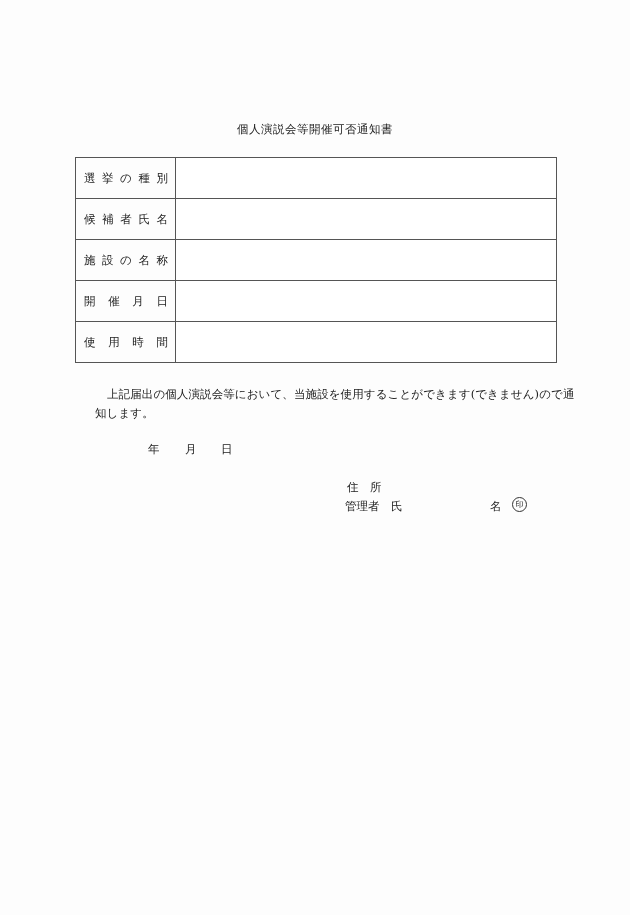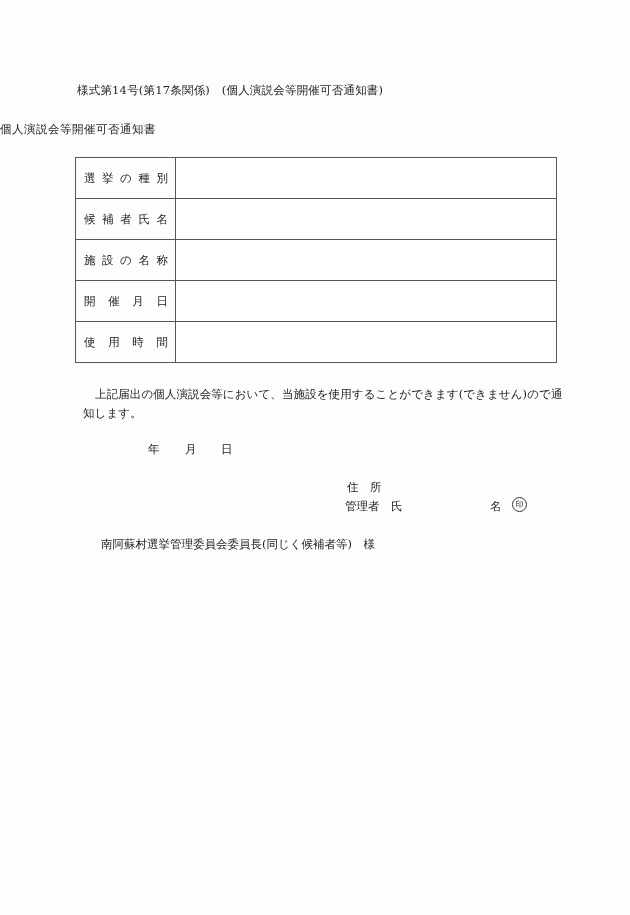--- a/index.html
+++ b/index.html
@@ -28,21 +28,21 @@
       top: 83px;
       font-size: 11.5px;
       letter-spacing: 0.2px;
       white-space: nowrap;
     }
     .doc-title {
       position: absolute;
       left: 0;
       width: 630px;
       top: 122px;
-      text-align: left;
+      text-align: center;
       font-size: 11.5px;
       letter-spacing: 0.5px;
     }
     table.form-table {
       position: absolute;
       left: 75px;
       top: 157px;
       width: 482px;
       border-collapse: collapse;
     }
@@ -58,21 +58,21 @@
     .label-text {
       display: flex;
       justify-content: space-between;
       padding: 0 7px 0 8px;
     }
     td.value-cell {
       background: #ffffff;
     }
     .notice {
       position: absolute;
-      left: 83px;
+      left: 95px;
       top: 385px;
       width: 490px;
       font-size: 11.5px;
       line-height: 19px;
       text-indent: 12px;
       letter-spacing: 0.1px;
     }
     .date-line {
       position: absolute;
       top: 442px;
@@ -114,21 +114,20 @@
       top: 537px;
       font-size: 11.5px;
       white-space: nowrap;
     }
   </style>
 </head>
 <body>
 
 <div class="page">
 
-  <div class="heading-line">様式第14号(第17条関係)　(個人演説会等開催可否通知書)</div>
 
   <div class="doc-title">個人演説会等開催可否通知書</div>
 
   <table class="form-table">
     <tbody id="table-body">
         <tr>
           <td class="label-cell">
             <div class="label-text">
               <span>選</span>
               <span>挙</span>
@@ -192,15 +191,14 @@
 
   <span class="date-line" style="left:148px;">年</span>
   <span class="date-line" style="left:185px;">月</span>
   <span class="date-line" style="left:221px;">日</span>
 
   <span class="addr-label">住　所</span>
   <span class="manager-label">管理者　氏</span>
   <span class="name-suffix">名</span>
   <span class="seal">印</span>
 
-  <div class="addressee">南阿蘇村選挙管理委員会委員長(同じく候補者等)　様</div>
 
 </div>
 
 </body></html>

